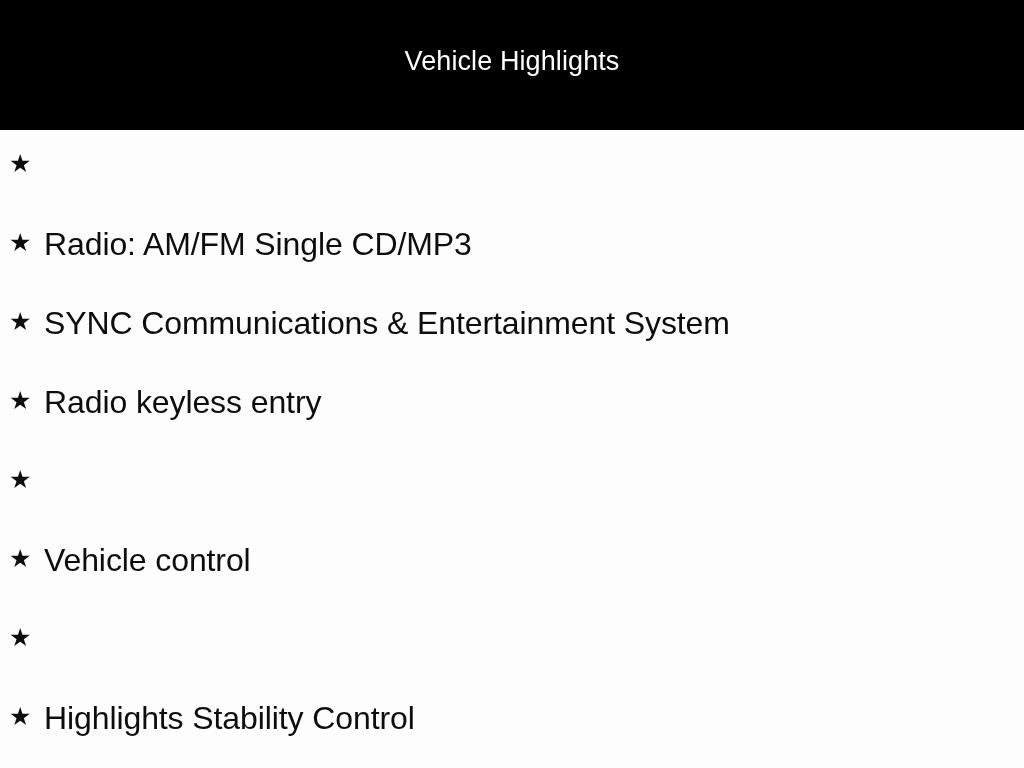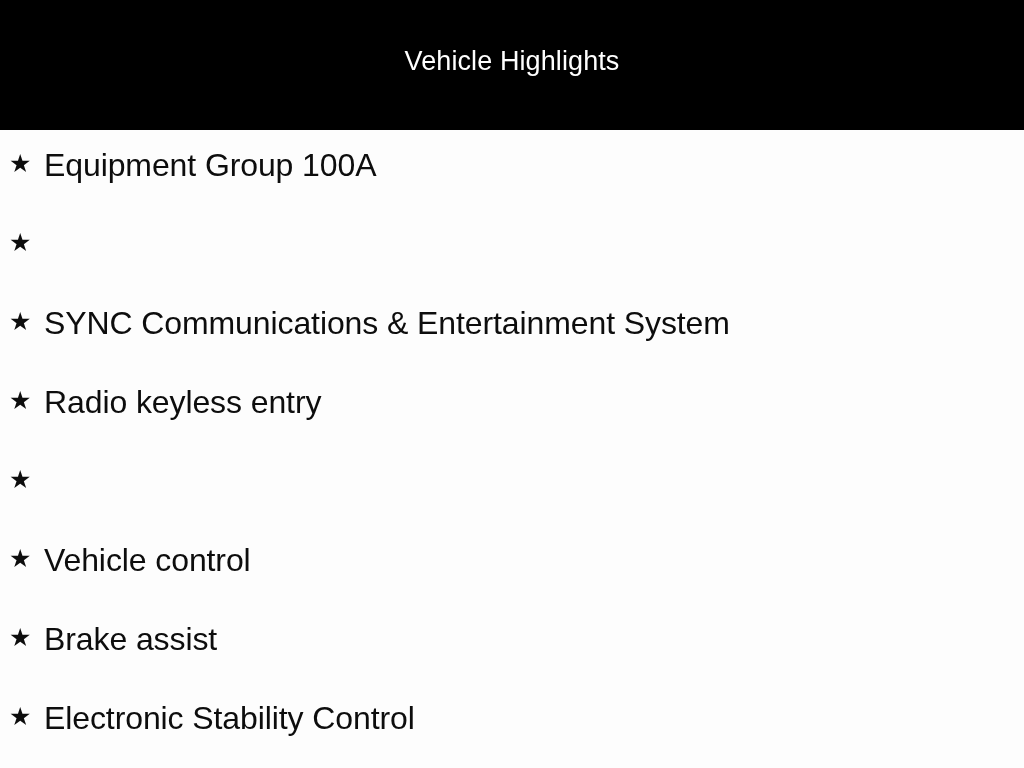--- a/index.html
+++ b/index.html
@@ -107,25 +107,25 @@
 <div id="page">
 
   <div id="header-bar">
     <div id="header-title">Vehicle Highlights</div>
   </div>
 
   <ul id="highlights-list">
 
     <li class="highlight-item">
       <span class="star-bullet">★</span>
-      <span class="highlight-label">Equipment Group 100A</span>
     </li>
 
     <li class="highlight-item">
       <span class="star-bullet">★</span>
+      <span class="highlight-label">Radio: AM/FM Single CD/MP3</span>
     </li>
 
     <li class="highlight-item">
       <span class="star-bullet">★</span>
       <span class="highlight-label">SYNC Communications &amp; Entertainment System</span>
     </li>
 
     <li class="highlight-item">
       <span class="star-bullet">★</span>
       <span class="highlight-label">Radio keyless entry</span>
@@ -135,23 +135,22 @@
       <span class="star-bullet">★</span>
     </li>
 
     <li class="highlight-item">
       <span class="star-bullet">★</span>
       <span class="highlight-label">Vehicle control</span>
     </li>
 
     <li class="highlight-item">
       <span class="star-bullet">★</span>
-      <span class="highlight-label">Brake assist</span>
     </li>
 
     <li class="highlight-item">
       <span class="star-bullet">★</span>
-      <span class="highlight-label">Electronic Stability Control</span>
+      <span class="highlight-label">Highlights Stability Control</span>
     </li>
 
   </ul>
 
 </div>
 
 </body></html>

